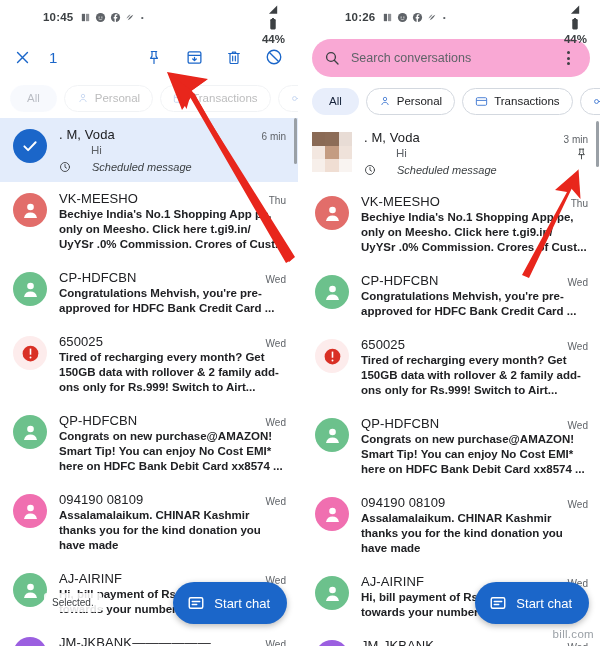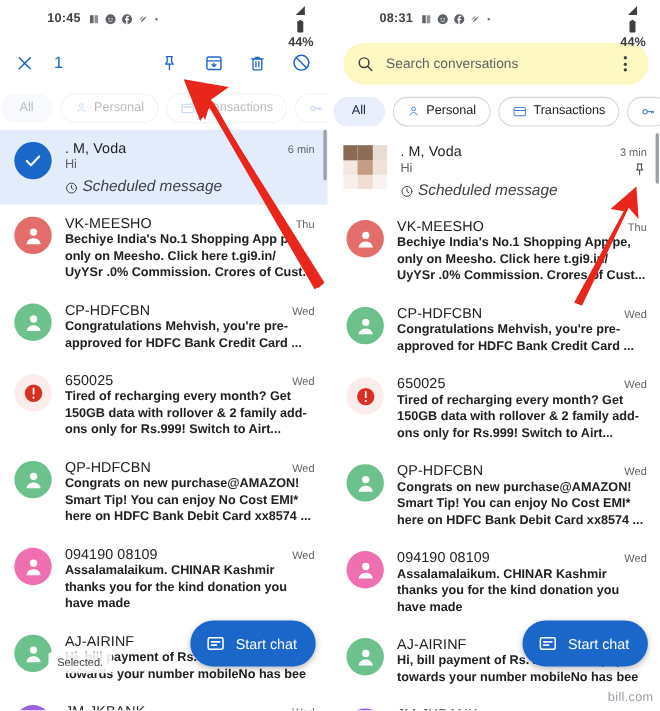--- a/index.html
+++ b/index.html
@@ -34,29 +34,29 @@
     height: 46px; display: flex; align-items: center;
     padding: 0 14px; color: #1b66c9;
   }
   .ab-count { font-size: 15px; color:#1b66c9; margin-left: 18px; font-weight: 400;}
   .ab-actions { margin-left: auto; display: flex; align-items: center; gap: 20px; }
   .ab-icon { width: 20px; height: 20px; display:flex; align-items:center; justify-content:center; cursor: pointer;}
 
   
   .searchwrap { padding: 5px 10px 6px 10px; }
   .searchbar {
-    height: 38px; border-radius: 20px; background: #fef9c3;
+    height: 38px; border-radius: 20px; background: #f9a8d4;
     display: flex; align-items: center; padding: 0 12px; gap: 11px;
   }
   .search-ph { font-size: 12.5px; color: #5f6368; flex: 1; }
   .kebab { width: 18px; display:flex; flex-direction:column; align-items:center; gap:2.5px; padding-right:2px;}
   .kebab i { width: 3px; height: 3px; border-radius: 50%; background: #3c4043; display:block; }
 
   
-  .chips { display: flex; align-items: center; gap: 7px; padding: 5px 0 7px 10px; height: 38px; justify-content: center; }
+  .chips { display: flex; align-items: center; gap: 7px; padding: 5px 0 7px 10px; height: 38px; }
   .chip {
     height: 27px; border-radius: 14px; border: 1px solid #d3d8df;
     display: flex; align-items: center; gap: 6px; padding: 0 12px;
     font-size: 11.5px; color: #202124; white-space: nowrap; background:#fff;
     font-weight: 500;
   }
   .chip.sel { background: #e8eefb; border-color: transparent; padding: 0 16px; color:#16223a; }
   .chips.dim { opacity: .30; }
 
   
@@ -76,32 +76,32 @@
     width: 40px; flex: 0 0 40px; height: 42px; margin-top:0; margin-left:-3px;
   }
   .pix-g { position: absolute; }
 
   .rowbody { flex: 1; min-width: 0; }
   .rowtop { display: flex; align-items: flex-end; }
   .title { font-size: 13px; color: #202124; font-weight: 400; letter-spacing: .1px; }
   .time { font-size: 10px; color: #5f6368; margin-left: auto; padding-left: 8px; white-space: nowrap; }
   .snippet { font-size: 11.5px; line-height: 15px; color: #202124; margin-top: 1px; }
   .snippet.bold { font-weight: 700; }
-  .snippet.light { color: #5f6368; font-weight: 400; }
-  .sched { display: flex; align-items: flex-end; gap: 4px; margin-top: 3px; font-size: 14px;
+  .snippet.light { color: #5f6368; font-weight: 400; margin-left: 32px; }
+  .sched { display: flex; align-items: flex-end; gap: 21px; margin-top: 3px; font-size: 11px;
            color: #3c4043; font-style: italic; }
   .pin-mark { margin-left: auto; padding-left: 8px; display:flex; align-items:center; }
 
   
   .scrollbar { position: absolute; right: 1px; top: 0; width: 3px; height: 46px;
                background: #9aa0a6; border-radius: 2px; }
 
   
   .fab {
-    position: absolute; right: 11px; bottom: 40px; height: 42px;
+    position: absolute; right: 11px; bottom: 22px; height: 42px;
     background: #1b66c9; border-radius: 21px; display: flex; align-items: center;
     gap: 9px; padding: 0 17px 0 14px; color: #fff; font-size: 13px; font-weight: 500;
     box-shadow: 0 2px 6px rgba(0,0,0,.28);
   }
   .fab svg { width: 18px; height: 18px; }
 
   
   .toast {
     position: absolute; left: 44px; bottom: 34px;
     background: rgba(255,255,255,.88); color: #3c4043;
@@ -369,21 +369,21 @@
           <rect x="3" y="5" width="18" height="14" rx="2"></rect>
           <path d="M7 10h10M7 14h6" stroke-linecap="round"></path>
         </svg>
       <span>Start chat</span>
     </div>
   </div>
 
   <div class="panel right">
 
     <div class="statusbar">
-      <span class="sb-time">08:31</span>
+      <span class="sb-time">10:26</span>
       <span class="sb-icons">
         <svg width="11" height="11" viewBox="0 0 24 24" fill="#5f6368">
             <path d="M4 4h7v16H4z"></path>
             <path d="M13 4h7v16h-7z" opacity=".7"></path>
           </svg>
         <svg width="11" height="11" viewBox="0 0 24 24" fill="#5f6368">
             <circle cx="12" cy="12" r="10"></circle>
             <circle cx="9" cy="11" r="1.4" fill="#fff"></circle>
             <circle cx="15" cy="11" r="1.4" fill="#fff"></circle>
             <path d="M8 15q4 3 8 0" stroke="#fff" stroke-width="1.4" fill="none"></path>

